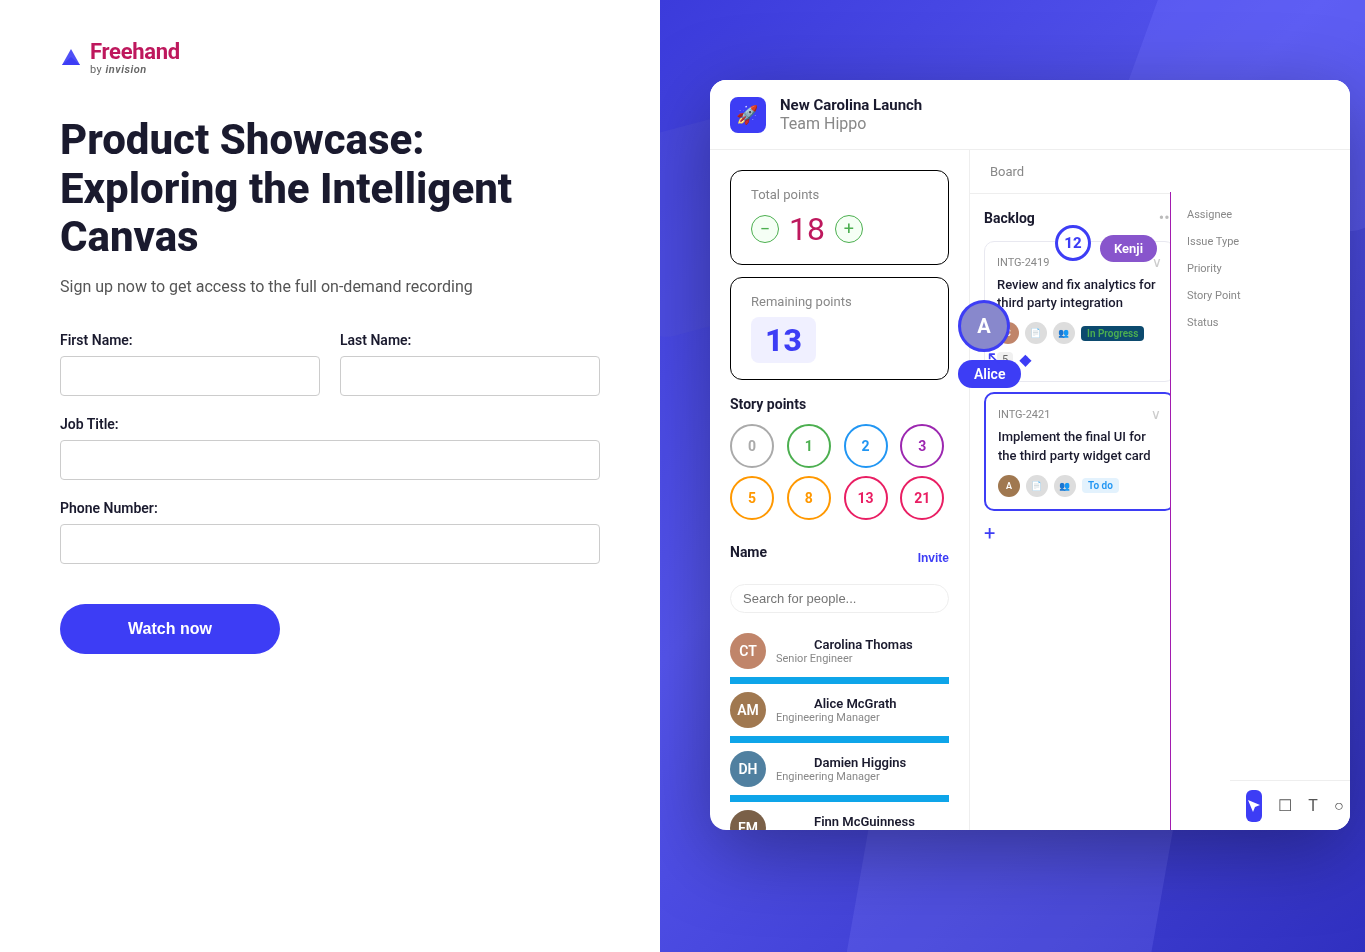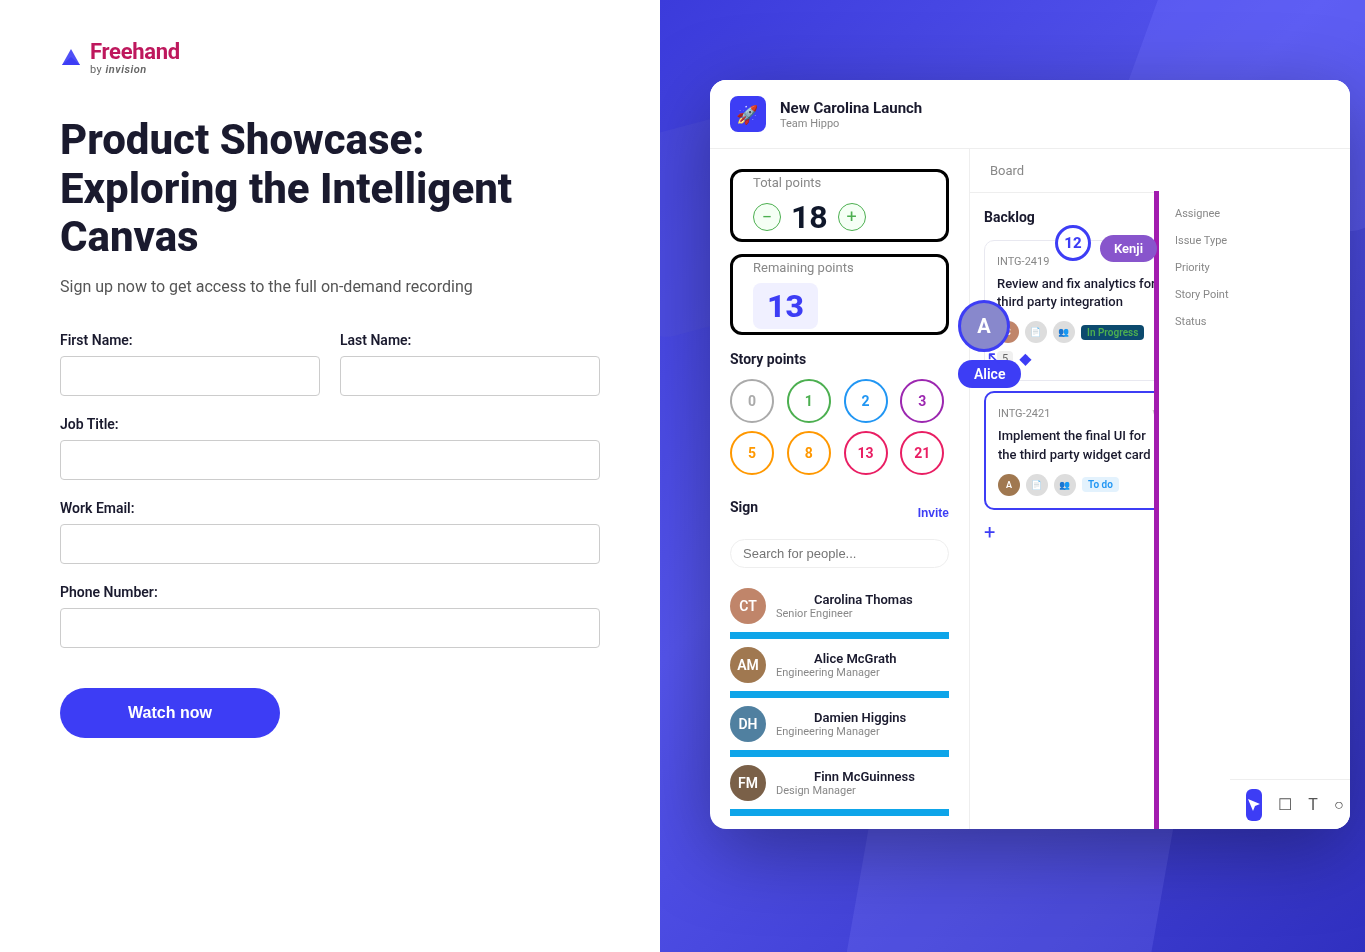--- a/index.html
+++ b/index.html
@@ -157,42 +157,42 @@
     }
     .app-header-icon {
       width: 36px; height: 36px;
       background: #3d3df5;
       border-radius: 8px;
       display: flex; align-items: center; justify-content: center;
       color: #fff;
       font-size: 18px;
     }
     .app-header-title { font-size: 15px; font-weight: 700; color: #1a1a2e; }
-    .app-header-subtitle { font-size: 11px; color: #888; }
+    .app-header-subtitle { font-size: 16px; color: #888; }
 
     
     .app-body {
       display: flex;
       height: 680px;
     }
 
     
     .app-left-col {
       width: 260px;
       min-width: 260px;
       border-right: 1px solid #eee;
       padding: 20px;
       overflow-y: auto;
     }
 
     .points-card {
       background: #fff;
-      border: 3px solid #000000;
+      border: 1px solid #000000;
       border-radius: 12px;
-      padding: 3px 20px;
+      padding: 16px 20px;
       margin-bottom: 12px;
     }
     .points-label { font-size: 13px; color: #888; margin-bottom: 8px; }
     .points-value-row {
       display: flex;
       align-items: center;
       justify-content: space-between;
     }
     .points-controls {
       display: flex;
@@ -205,22 +205,22 @@
       border: 1.5px solid #4CAF50;
       background: #f5fff5;
       color: #4CAF50;
       font-size: 18px;
       display: flex; align-items: center; justify-content: center;
       cursor: pointer;
       line-height: 1;
     }
     .points-num {
       font-size: 32px;
-      font-weight: 700;
-      color: #0f172a;
+      font-weight: 400;
+      color: #be185d;
     }
     .remaining-num {
       font-size: 32px;
       font-weight: 800;
       color: #3d3df5;
       background: #f0f0ff;
       border-radius: 8px;
       padding: 4px 14px;
     }
 
@@ -365,23 +365,23 @@
       border-radius: 4px;
       padding: 1px 5px;
       color: #666;
     }
 
     
     .property-panel {
       position: absolute;
       right: 0;
       top: 42px;
-      width: 196px;
-      background: #fff;
-      border-left: 5px solid #a21caf;
+      width: 180px;
+      background: #fff;
+      border-left: 1px solid #a21caf;
       padding: 16px;
       height: calc(100% - 42px);
     }
     .prop-row {
       margin-bottom: 14px;
     }
     .prop-label { font-size: 11px; color: #888; margin-bottom: 4px; }
 
     
     .app-toolbar {
@@ -499,26 +499,20 @@
       </div>
     </div>
     <div class="form-row">
       <div class="form-group full">
         <label class="form-label">Job Title:</label>
         <input class="form-input" type="text" style="width: 100%;">
       </div>
     </div>
     <div class="form-row">
       <div class="form-group full">
-        <label class="form-label">Work Email:</label>
-        <input class="form-input" type="email" style="width: 100%;">
-      </div>
-    </div>
-    <div class="form-row">
-      <div class="form-group full">
         <label class="form-label">Phone Number:</label>
         <input class="form-input" type="tel" style="width: 100%;">
       </div>
     </div>
     <button class="submit-btn" type="submit">Watch now</button>
   </form>
 </div>
 
 <div class="right-panel">
 
@@ -567,21 +561,21 @@
             <div class="story-bubble bubble-3">3</div>
             <div class="story-bubble bubble-5">5</div>
             <div class="story-bubble bubble-8">8</div>
             <div class="story-bubble bubble-13">13</div>
             <div class="story-bubble bubble-21">21</div>
           </div>
         </div>
 
         <div class="team-section">
           <div class="team-header">
-            <span class="section-title">Sign</span>
+            <span class="section-title">Name</span>
             <button class="invite-btn">Invite</button>
           </div>
           <input class="search-people" type="text" placeholder="Search for people..." style="">
           <div class="team-member">
             <div class="member-avatar" style="background:#c0856a;">CT</div>
             <div>
               <div class="member-name">Carolina Thomas</div>
               <div class="member-role">Senior Engineer</div>
             </div>
           </div>

